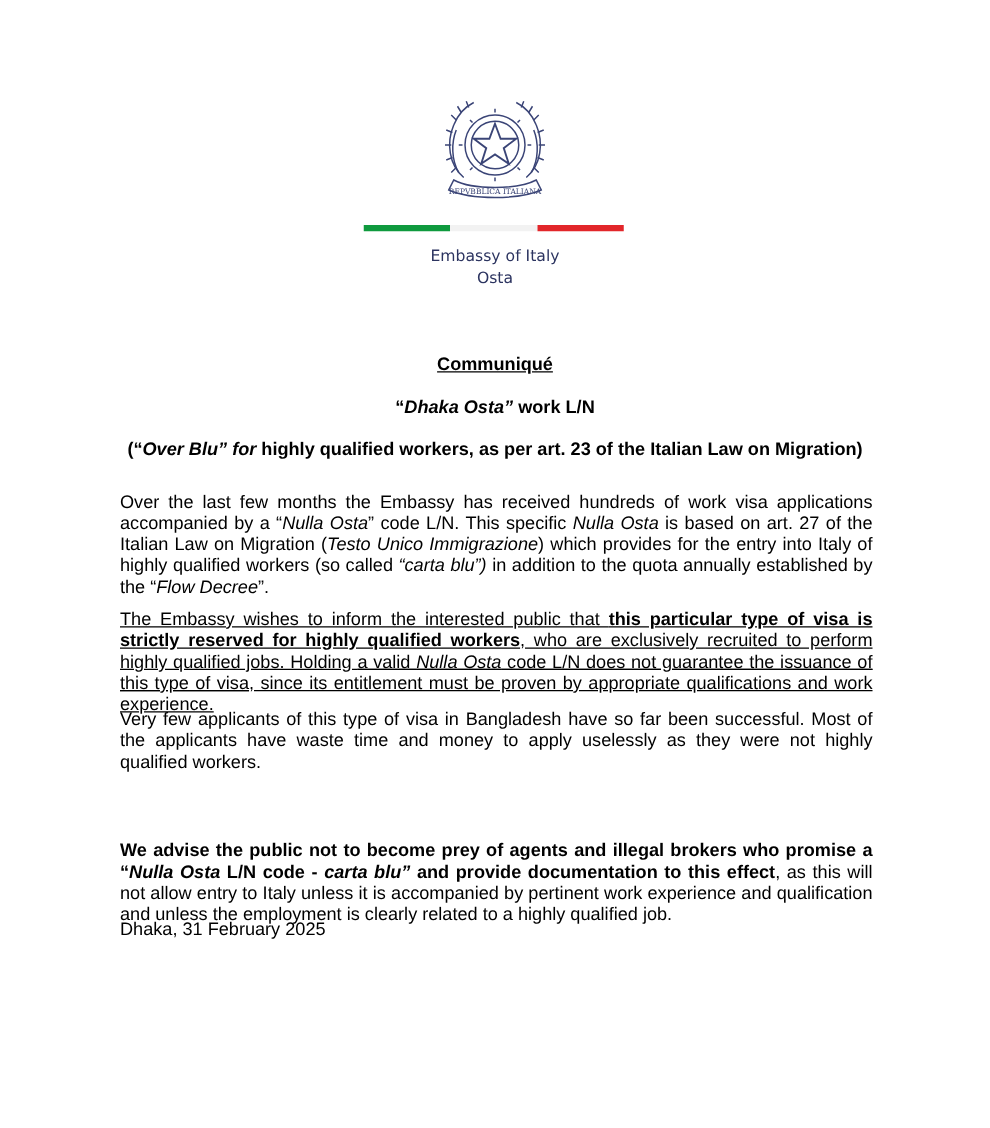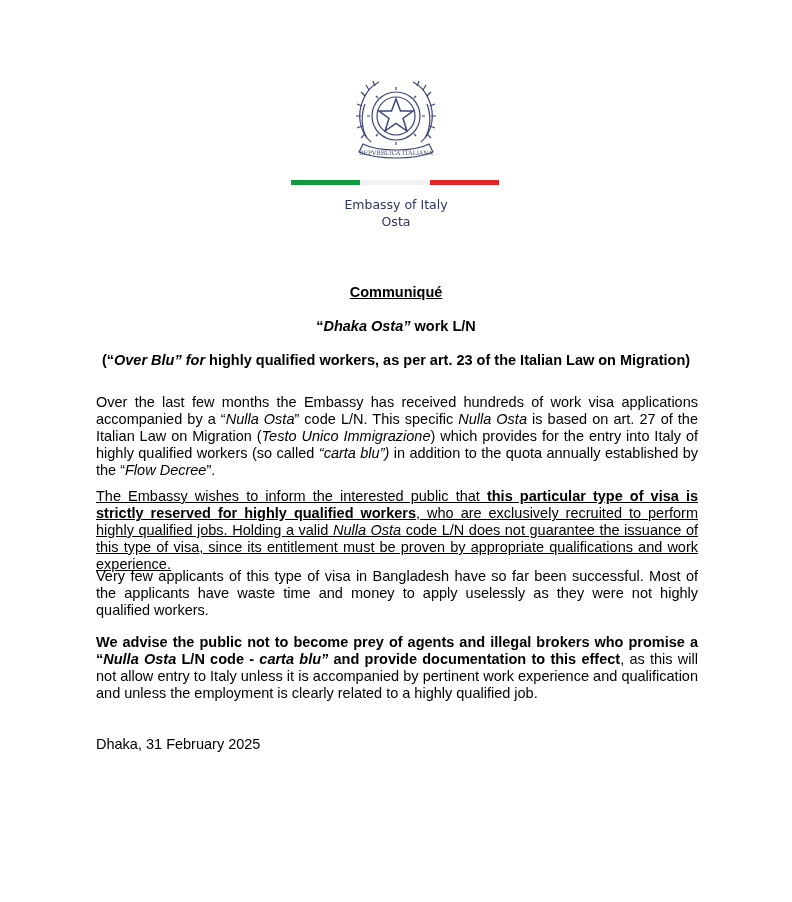--- a/index.html
+++ b/index.html
@@ -17,21 +17,21 @@
     .heading { position: absolute; left: 0; width: 792px; text-align: center; font-weight: bold;
                font-size: 14.5px; line-height: 17px; margin-top: 21px; }
     .h1 { top: 263px; text-decoration: underline; }
     .h2 { top: 297px; }
     .h3 { top: 331px; }
     .body { position: absolute; left: 96px; width: 602px; font-size: 14.5px; line-height: 17px;
             text-align: justify; }
     .p1 { top: 366px; margin-top: 28px; }
     .p2 { top: 488px; text-decoration: underline; }
     .p3 { top: 568px; }
-    .p4 { top: 634px; }
+    .p4 { top: 673px; }
     .sig { top: 736px; }
     .u { text-decoration: underline; }
     p { margin: 0; }
   </style>
 </head>
 <body>
 
 <div>
   <svg class="emblem" viewBox="0 0 86 88">
     <g fill="none" stroke="#3b4577" stroke-width="1.2">

